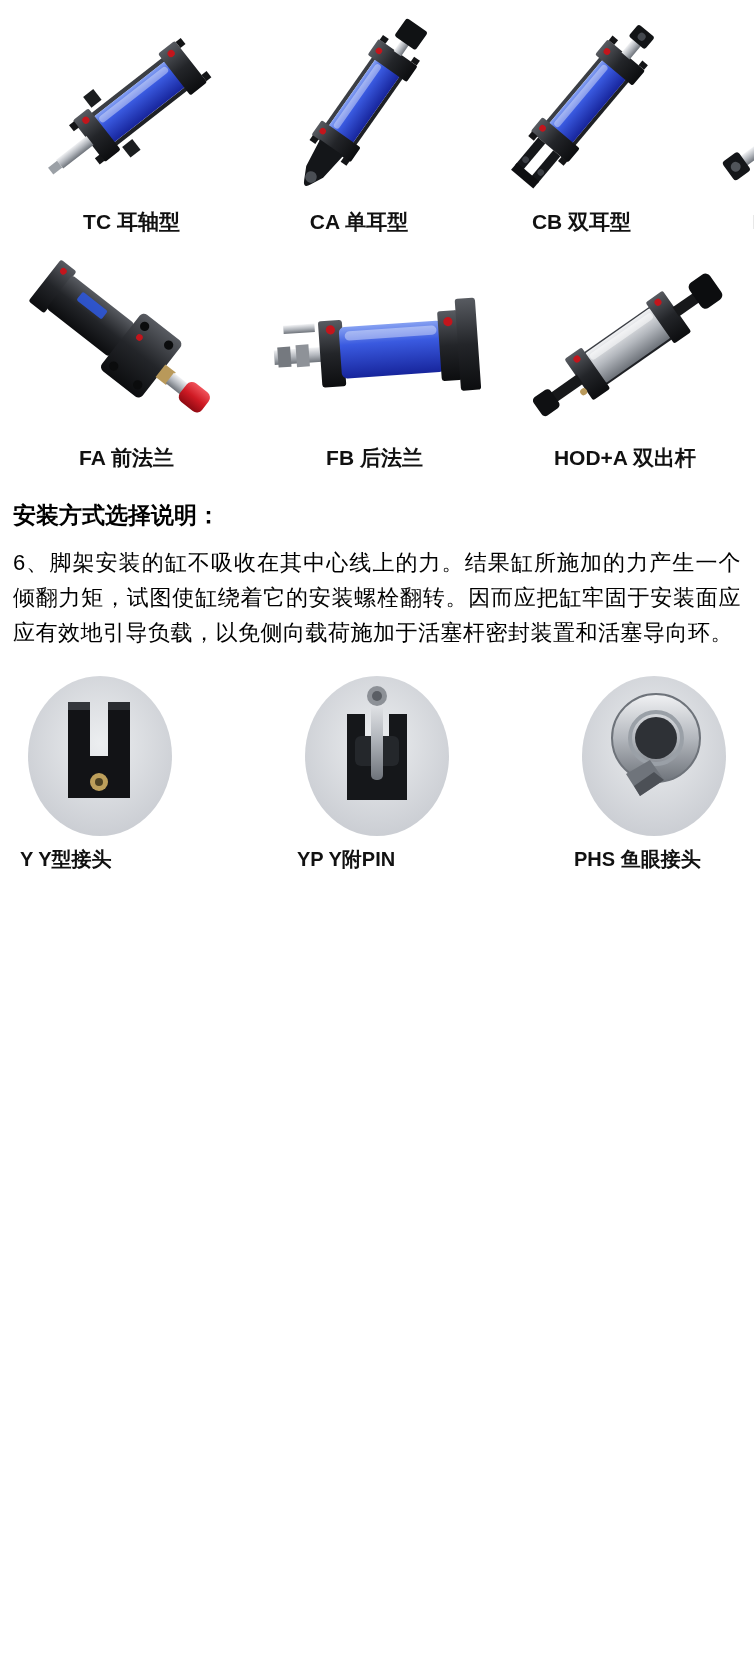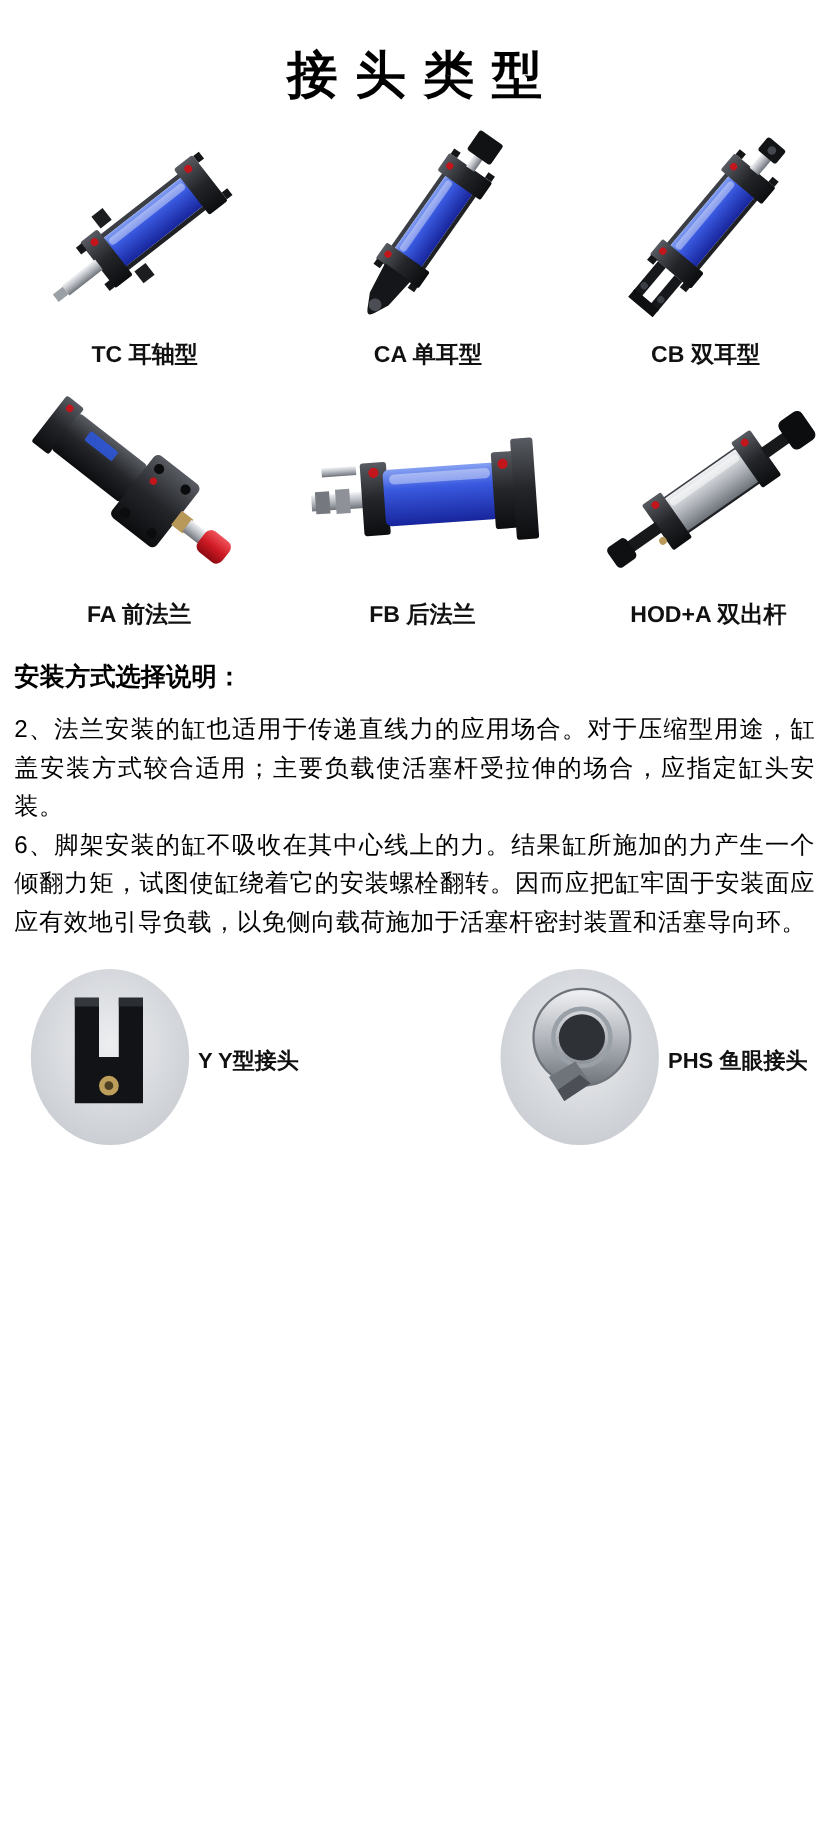--- a/index.html
+++ b/index.html
@@ -13,21 +13,21 @@
 
   .title {
     padding-top:38px; padding-left:16px;
     text-align:center;
     font-size:46px; font-weight:bold; letter-spacing:16px;
     color:#000;
   }
 
   .product-row {
     display:flex; justify-content:space-between; align-items:flex-end;
-    padding:0 14px; margin-top:10px;gap:30px;
+    padding:0 14px; margin-top:10px;
   }
   .product { display:flex; flex-direction:column; align-items:center; }
   .photo {
     height:196px; display:flex; align-items:center; justify-content:center;
     overflow:visible;
   }
   .photo svg { display:block; overflow:visible; }
   .caption {
     font-size:21px; font-weight:bold; white-space:nowrap;
     margin-top:2px; color:#111;
@@ -41,21 +41,21 @@
   }
   .instructions p {
     font-size:22px; line-height:35px; text-align:justify; color:#000;
     letter-spacing:0.5px;
   }
 
   .connector-row {
     display:flex; justify-content:space-between; align-items:flex-end;
     padding:0 20px; margin-top:22px;
   }
-  .connector { display:flex; flex-direction:row; align-items:center; }
+  .connector { display:flex; flex-direction:column; align-items:flex-start; }
   .connector .photo { height:172px; }
   .connector .caption { font-size:20px; }
 
   
   .r-n38 { transform:rotate(-38deg); }
   .r-n55 { transform:rotate(-55deg); }
   .r-n50 { transform:rotate(-50deg); }
   .r-n36 { transform:rotate(-36deg); }
   .r-p38 { transform:rotate(38deg); }
   .r-n4  { transform:rotate(-4deg); }
@@ -103,21 +103,20 @@
       <rect x="196" y="11" width="9" height="11" fill="#141517"></rect>
       <rect x="196" y="70" width="9" height="11" fill="#141517"></rect>
       <circle cx="29" cy="20" r="5" fill="#c3151c"></circle>
       <circle cx="181" cy="20" r="5" fill="#c3151c"></circle>
     </g>
   </defs>
 </svg>
 
 <div class="page">
 
-  <h1 class="title">接头类型</h1>
 
   <div class="product-row">
 
     <figure class="product">
       <div class="photo">
         <svg class="r-n38" width="235" height="94" viewBox="-75 -20 330 132">
           <use href="#cylBase"></use>
           <rect x="46" y="-8" width="18" height="19" fill="#1b1d1f"></rect>
           <rect x="46" y="81" width="18" height="19" fill="#1b1d1f"></rect>
           <rect x="-38" y="38" width="54" height="16" fill="url(#gSteel)"></rect>
@@ -239,40 +238,52 @@
           <rect x="218" y="24" width="36" height="44" rx="8" fill="#0c0d0f"></rect>
           <circle cx="10" cy="64" r="5" fill="#b9995a"></circle>
         </svg>
       </div>
       <figcaption class="caption">HOD+A 双出杆</figcaption>
     </figure>
   </div>
 
   <section class="instructions">
     <h2>安装方式选择说明：</h2>
-    <p>2、法兰安装的缸也适用于传递直线力的应用场合。对于压缩型用途，缸盖安装方式较合适用；主要负载使活塞杆受拉伸的场合，应指定缸头安装。</p>
     <p>6、脚架安装的缸不吸收在其中心线上的力。结果缸所施加的力产生一个倾翻力矩，试图使缸绕着它的安装螺栓翻转。因而应把缸牢固于安装面应应有效地引导负载，以免侧向载荷施加于活塞杆密封装置和活塞导向环。</p>
   </section>
 
   <div class="connector-row">
 
     <figure class="connector">
       <div class="photo">
         <svg width="160" height="168" viewBox="0 0 160 168">
           <ellipse cx="80" cy="82" rx="72" ry="80" fill="url(#gCircle)"></ellipse>
           <path d="M48,28 h22 v54 h18 v-54 h22 v96 h-62 z" fill="#121316"></path>
           <path d="M48,28 h22 v8 h-22 z" fill="#34373c"></path>
           <path d="M88,28 h22 v8 h-22 z" fill="#2a2d31"></path>
           <circle cx="79" cy="108" r="9" fill="#bd9f5b"></circle>
           <circle cx="79" cy="108" r="4" fill="#4e4223"></circle>
         </svg>
       </div>
       <figcaption class="caption">Y Y型接头</figcaption>
     </figure>
 
+    <figure class="connector">
+      <div class="photo">
+        <svg width="160" height="168" viewBox="0 0 160 168">
+          <ellipse cx="80" cy="82" rx="72" ry="80" fill="url(#gCircle)"></ellipse>
+          <path d="M50,40 h18 v44 h24 v-44 h18 v86 h-60 z" fill="#15171a"></path>
+          <rect x="58" y="62" width="44" height="30" rx="6" fill="#24272b"></rect>
+          <rect x="74" y="20" width="12" height="86" rx="5" fill="url(#gSteel)"></rect>
+          <circle cx="80" cy="22" r="10" fill="#8d9197"></circle>
+          <circle cx="80" cy="22" r="5" fill="#5a5e64"></circle>
+        </svg>
+      </div>
+      <figcaption class="caption">YP Y附PIN</figcaption>
+    </figure>
 
     <figure class="connector">
       <div class="photo">
         <svg width="160" height="168" viewBox="0 0 160 168">
           <ellipse cx="80" cy="82" rx="72" ry="80" fill="url(#gCircle)"></ellipse>
           <circle cx="82" cy="64" r="44" fill="url(#gSteel)" stroke="#6e737a" stroke-width="2"></circle>
           <circle cx="82" cy="64" r="26" fill="none" stroke="#9aa0a7" stroke-width="4"></circle>
           <circle cx="82" cy="64" r="21" fill="#2e3136"></circle>
           <path d="M52,100 L76,86 L90,106 L66,122 Z" fill="#6f747b"></path>
           <path d="M60,112 L80,98 L90,106 L66,122 Z" fill="#4c5056"></path>

